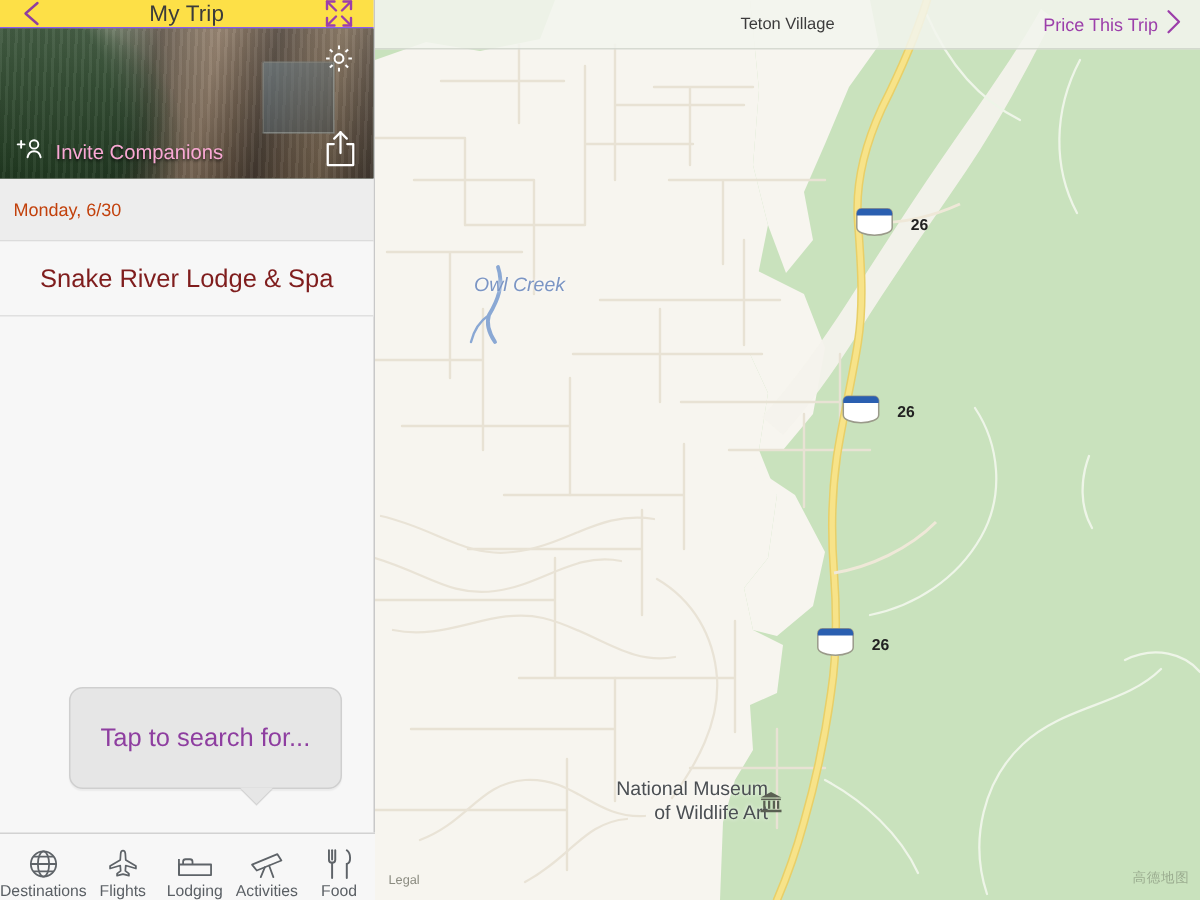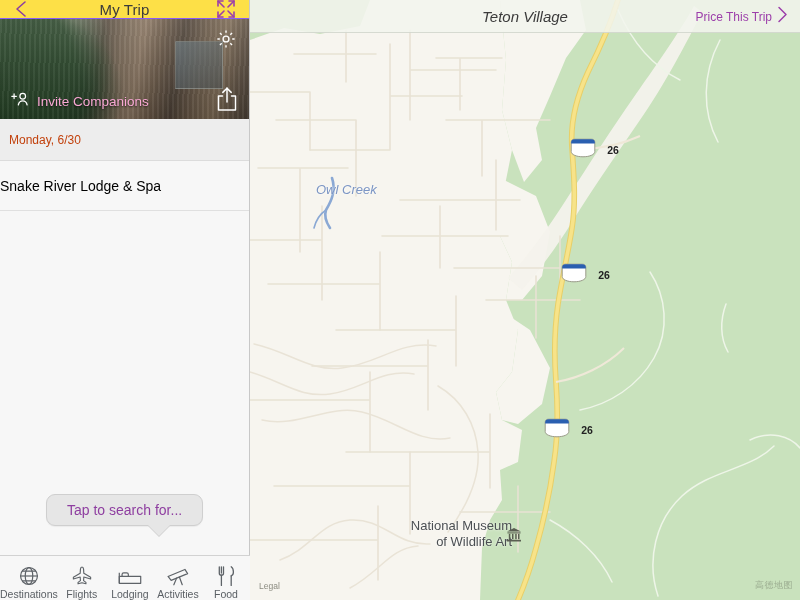--- a/index.html
+++ b/index.html
@@ -97,35 +97,35 @@
     background: #ededed;
     border-bottom: 1px solid #dcdcdc;
     display: flex; align-items: center;
     padding-left: 9px;
     font-size: 12px; color: #c2410c;
   }
   .lodging-row {
     height: 50px;
     background: #f7f7f7;
     border-bottom: 1px solid #e0e0e0;
-    display: flex; align-items: center; justify-content: flex-start;
-    font-size: 14px; color: #000000;
+    display: flex; align-items: center; justify-content: center;
+    font-size: 17px; color: #7f1d1d;
   }
   .list-filler { background: #f7f7f7; flex: 1; }
 
   
   .tooltip-wrap {
     position: absolute; left: 46px; bottom: 64px; z-index: 20;
   }
   .tooltip {
     background: #e6e6e6;
     border: 1px solid #cfcfcf;
     border-radius: 9px;
-    padding: 7px 20px;
-    font-size: 14px;
+    padding: 23px 20px;
+    font-size: 17px;
     color: #8e3ea0;
     text-align: center;
     white-space: nowrap;
     box-shadow: 0 1px 1px rgba(0,0,0,.05);
   }
   .tooltip-arrow {
     width: 0; height: 0;
     margin: -1px auto 0 auto;
     border-left: 11px solid transparent;
     border-right: 11px solid transparent;
@@ -161,21 +161,21 @@
     background: #f7f5ef;
   }
   #map .basemap { position: absolute; inset: 0; }
   .map-header {
     position: absolute; left: 0; top: 0; right: 0; height: 33px;
     background: rgba(242,245,238,.86);
     border-bottom: 1px solid rgba(190,195,185,.55);
     display: flex; align-items: center; justify-content: center;
     z-index: 30;
   }
-  .map-header .title { font-size: 15px; color: #3b3b3b; font-style: italic; }
+  .map-header .title { font-size: 11px; color: #3b3b3b; }
   .price-link {
     position: absolute; right: 12px; top: 50%; transform: translateY(-50%);
     display: flex; align-items: center; gap: 5px;
     font-size: 12px; color: #9c3faa;
   }
   .map-legal {
     position: absolute; left: 9px; bottom: 9px;
     font-size: 8.5px; color: #8b8b80; z-index: 20;
   }
   .map-attr {

